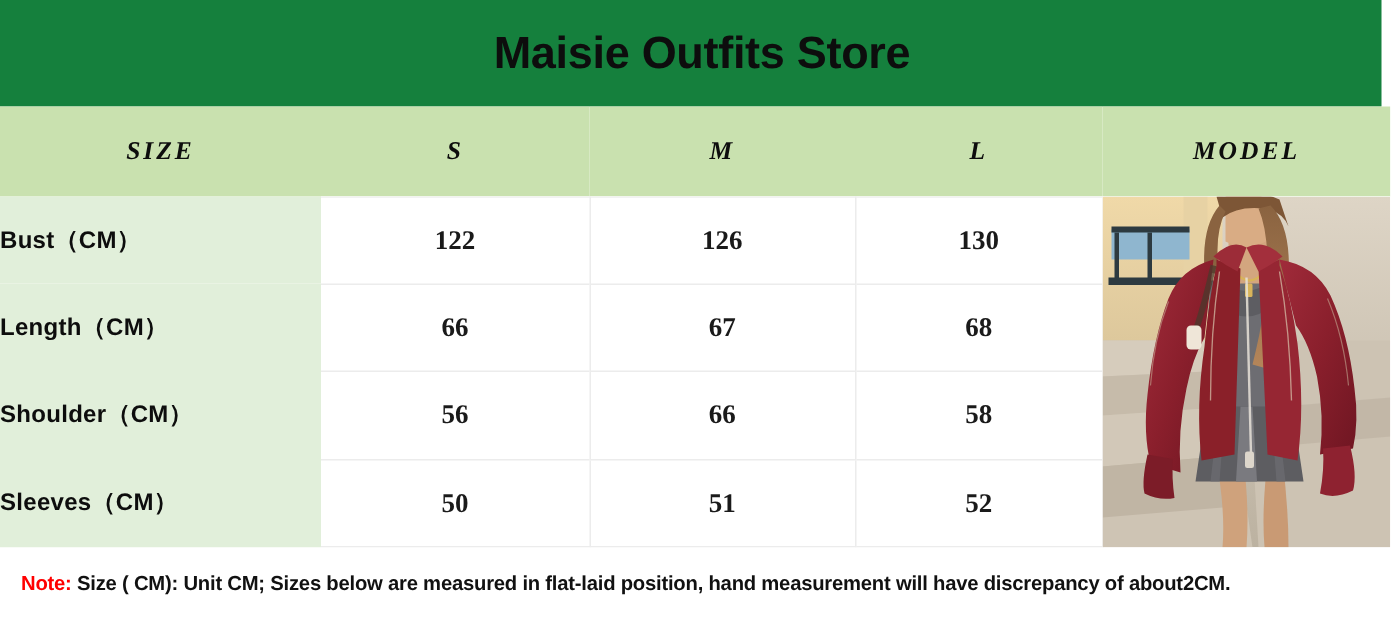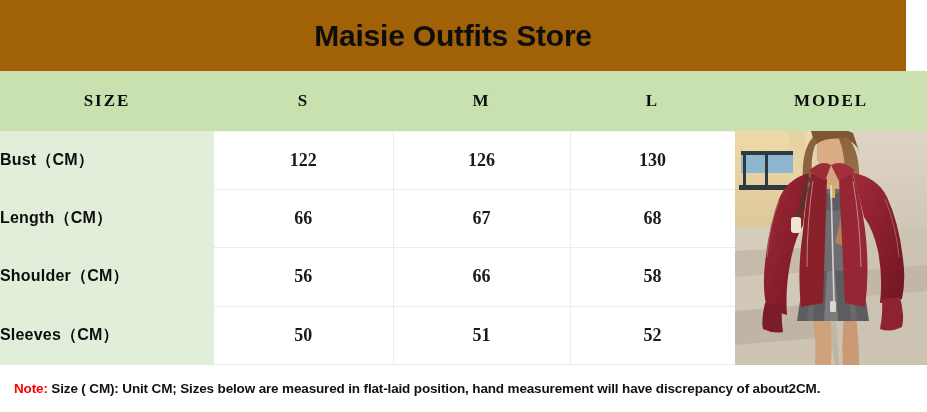--- a/index.html
+++ b/index.html
@@ -18,24 +18,25 @@
     background: #ffffff;
   }
 
   
   .title-banner {
     position: absolute;
     left: 0;
     top: 0;
     width: 906px;
     height: 71px;
-    background: #a16207;
+    background: #15803d;
     display: flex;
     align-items: center;
     justify-content: center;
+    padding-left: 15px;
   }
   .title-text {
     font-family: "Liberation Sans", sans-serif;
     font-weight: bold;
     font-size: 30px;
     letter-spacing: -0.2px;
     color: #0d0d0d;
     white-space: nowrap;
   }
 
@@ -48,21 +49,21 @@
     height: 294px;
     border-collapse: collapse;
     table-layout: fixed;
   }
   .size-table col.c-label { width: 214px; }
   .size-table col.c-s     { width: 179px; }
   .size-table col.c-m     { width: 177px; }
   .size-table col.c-l     { width: 165px; }
   .size-table col.c-model { width: 192px; }
 
-  .size-table tr.head-row { height: 60px; }
+  .size-table tr.head-row { height: 60px; font-style: italic; }
   .size-table tr.data-row { height: 58px; }
 
   .head-cell {
     background: #c9e1af;
     font-family: "Liberation Serif", serif;
     font-weight: bold;
     font-size: 17px;
     letter-spacing: 2px;
     color: #0d0d0d;
     text-align: center;

